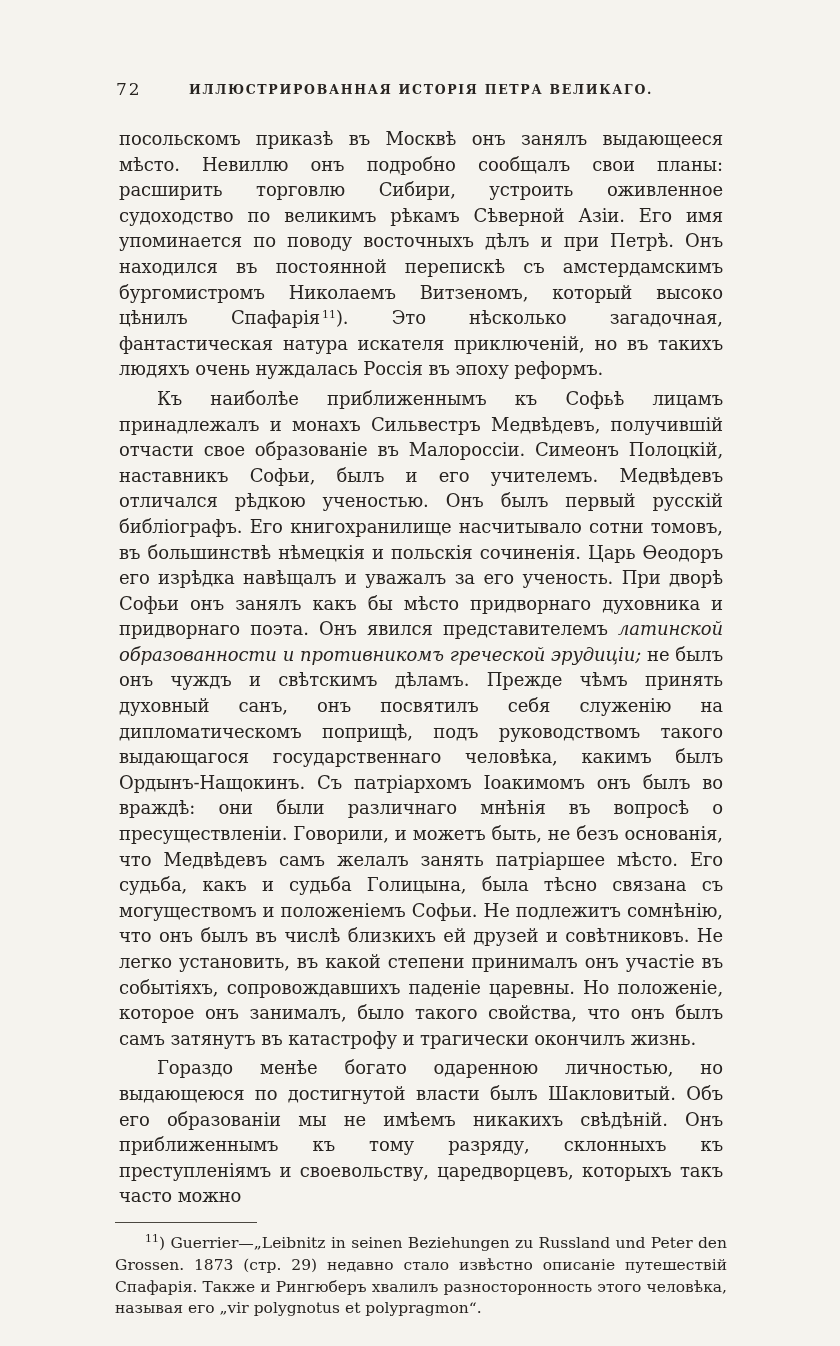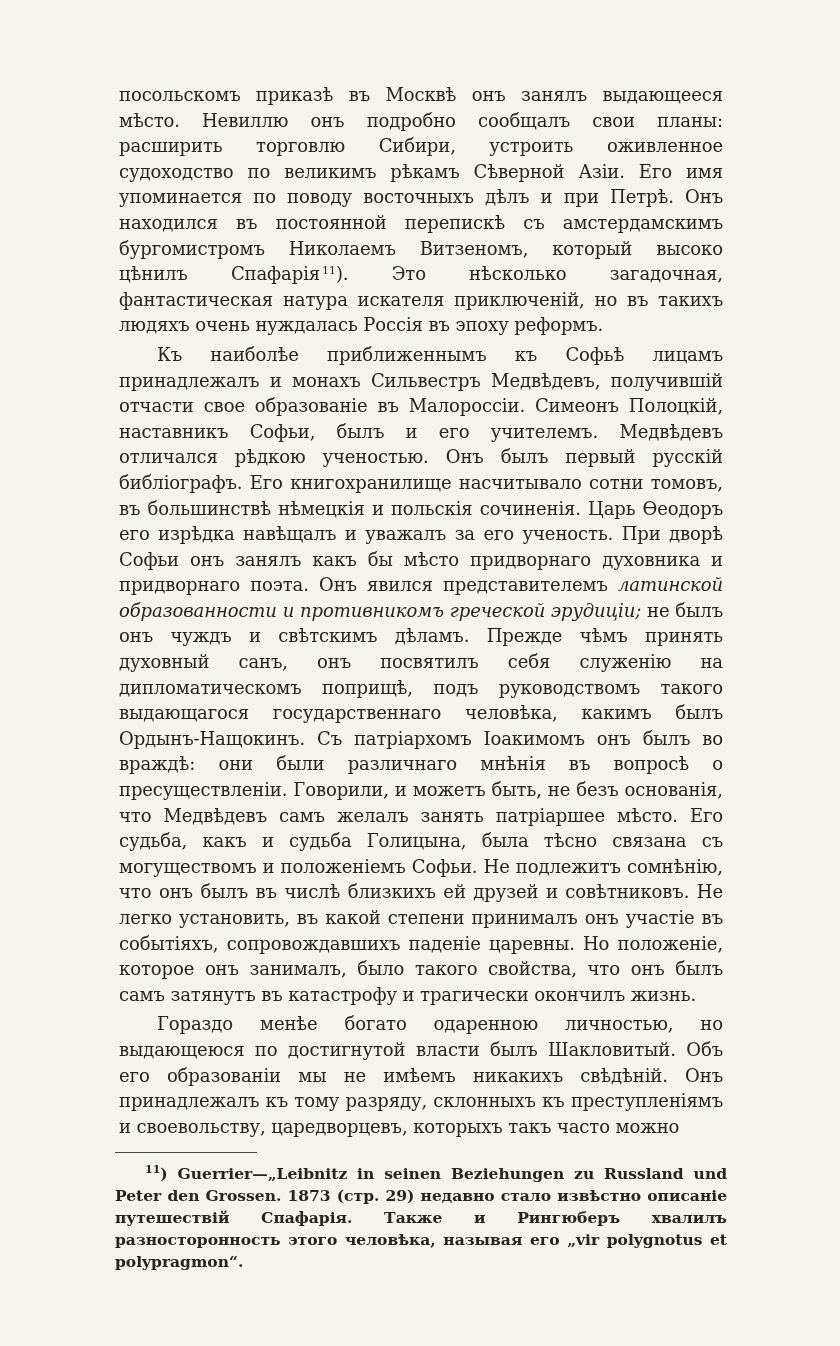--- a/index.html
+++ b/index.html
@@ -45,33 +45,36 @@
   .fn-rule {
     width: 142px;
     border: none;
     border-top: 1px solid var(--rule, #4a463f);
     margin: 13px 0 10px 0;
   }
   .footnote {
     font-size: 15.5px;
     line-height: 21.8px;
     text-align: justify;
-    font-weight: bold;
   }
   .footnote .fn-para { text-indent: 28px; }
 </style>
 </head>
 <body>
 
 <div class="page">
+  <div class="header">
+    <span class="page-number">72</span>
+    <span class="running-title">ИЛЛЮСТРИРОВАННАЯ ИСТОРІЯ ПЕТРА ВЕЛИКАГО.</span>
+  </div>
 
   <div class="body-text" id="body-text">
       <p class="para"><span>посольскомъ приказѣ въ Москвѣ онъ занялъ выдающееся мѣсто. Невиллю онъ подробно сообщалъ свои планы: расширить торговлю Сибири, устроить оживленное судоходство по великимъ рѣкамъ Сѣверной Азіи. Его имя упоминается по поводу восточныхъ дѣлъ и при Петрѣ. Онъ находился въ постоянной перепискѣ съ амстердамскимъ бургомистромъ Николаемъ Витзеномъ, который высоко цѣнилъ Спафарія</span><sup class="fnref">11</sup><span>). Это нѣсколько загадочная, фантастическая натура искателя приключеній, но въ такихъ людяхъ очень нуждалась Россія въ эпоху реформъ.</span></p>
       <p class="para indent"><span>Къ наиболѣе приближеннымъ къ Софьѣ лицамъ принадлежалъ и монахъ Сильвестръ Медвѣдевъ, получившій отчасти свое образованіе въ Малороссіи. Симеонъ Полоцкій, наставникъ Софьи, былъ и его учителемъ. Медвѣдевъ отличался рѣдкою ученостью. Онъ былъ первый русскій библіографъ. Его книгохранилище насчитывало сотни томовъ, въ большинствѣ нѣмецкія и польскія сочиненія. Царь Ѳеодоръ его изрѣдка навѣщалъ и уважалъ за его ученость. При дворѣ Софьи онъ занялъ какъ бы мѣсто придворнаго духовника и придворнаго поэта. Онъ явился представителемъ </span><i>латинской образованности и противникомъ греческой эрудиціи;</i><span> не былъ онъ чуждъ и свѣтскимъ дѣламъ. Прежде чѣмъ принять духовный санъ, онъ посвятилъ себя служенію на дипломатическомъ поприщѣ, подъ руководствомъ такого выдающагося государственнаго человѣка, какимъ былъ Ордынъ-Нащокинъ. Съ патріархомъ Іоакимомъ онъ былъ во враждѣ: они были различнаго мнѣнія въ вопросѣ о пресуществленіи. Говорили, и можетъ быть, не безъ основанія, что Медвѣдевъ самъ желалъ занять патріаршее мѣсто. Его судьба, какъ и судьба Голицына, была тѣсно связана съ могуществомъ и положеніемъ Софьи. Не подлежитъ сомнѣнію, что онъ былъ въ числѣ близкихъ ей друзей и совѣтниковъ. Не легко установить, въ какой степени принималъ онъ участіе въ событіяхъ, сопровождавшихъ паденіе царевны. Но положеніе, которое онъ занималъ, было такого свойства, что онъ былъ самъ затянутъ въ катастрофу и трагически окончилъ жизнь.</span></p>
-      <p class="para indent"><span>Гораздо менѣе богато одаренною личностью, но выдающеюся по достигнутой власти былъ Шакловитый. Объ его образованіи мы не имѣемъ никакихъ свѣдѣній. Онъ принадлежалъ къ тому разряду, склонныхъ къ преступленіямъ и своевольству, царедворцевъ, которыхъ такъ часто можно</span></p>
+      <p class="para indent"><span>Гораздо менѣе богато одаренною личностью, но выдающеюся по достигнутой власти былъ Шакловитый. Объ его образованіи мы не имѣемъ никакихъ свѣдѣній. Онъ приближеннымъ къ тому разряду, склонныхъ къ преступленіямъ и своевольству, царедворцевъ, которыхъ такъ часто можно</span></p>
     </div>
 
   <hr class="fn-rule">
 
   <div class="footnote">
     <p class="fn-para" id="footnote-text"><sup class="fnref">11</sup><span>) Guerrier—„Leibnitz in seinen Beziehungen zu Russland und Peter den Grossen. 1873 (стр. 29) недавно стало извѣстно описаніе путешествій Спафарія. Также и Рингюберъ хвалилъ разносторонность этого человѣка, называя его „vir polygnotus et polypragmon“.</span></p>
   </div>
 </div>
 
 </body></html>

